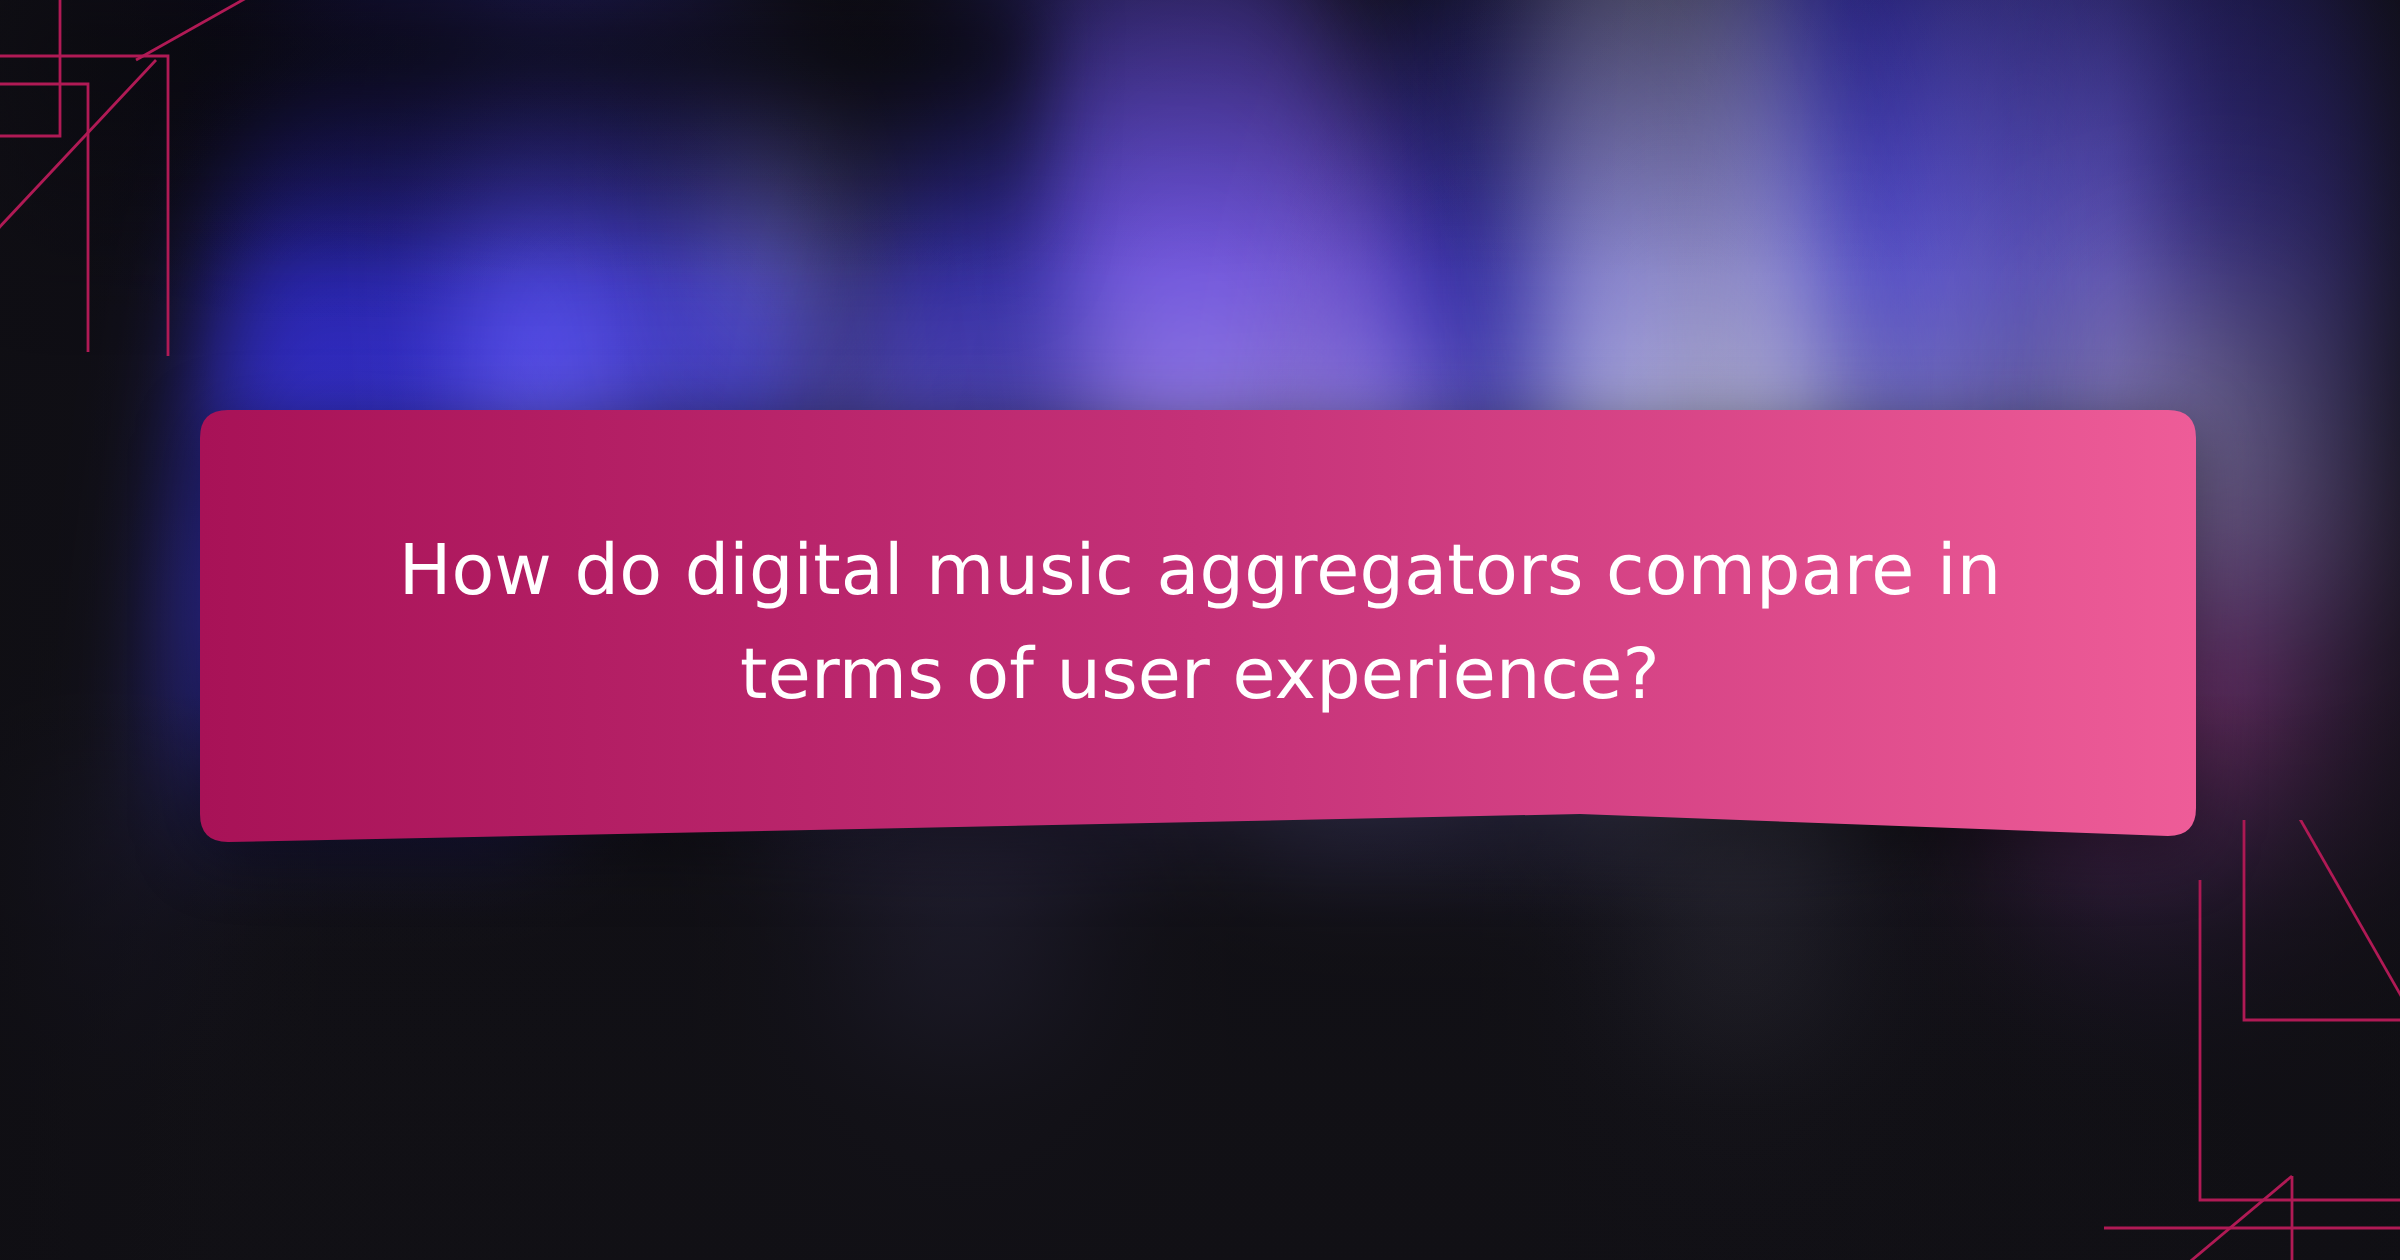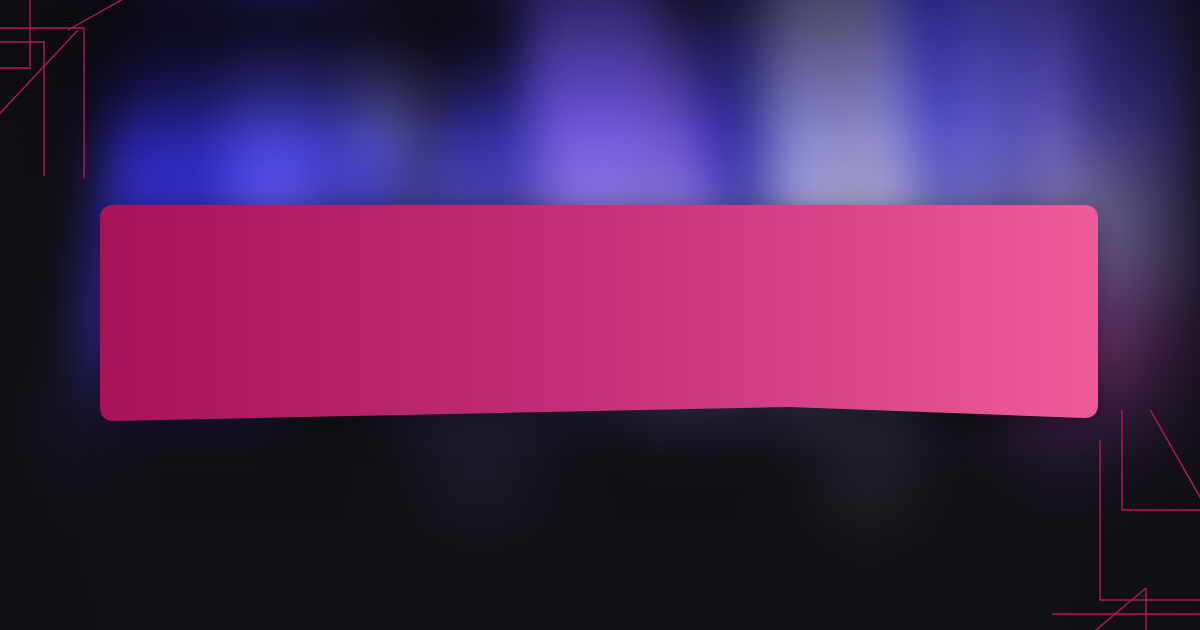--- a/index.html
+++ b/index.html
@@ -303,15 +303,18 @@
           L 1098 404
           Q 1098 418 1084 418
           L 790 407
           L 114 421
           Q 100 421 100 407
           L 100 219
           Q 100 205 114 205
           Z" fill="url(#cardGrad)"></path>
     </svg>
 
+    <div class="card-text">
+      <h1>How do digital music aggregators compare in terms of user experience?</h1>
+    </div>
   </div>
 
 </div>
 
 </body></html>

